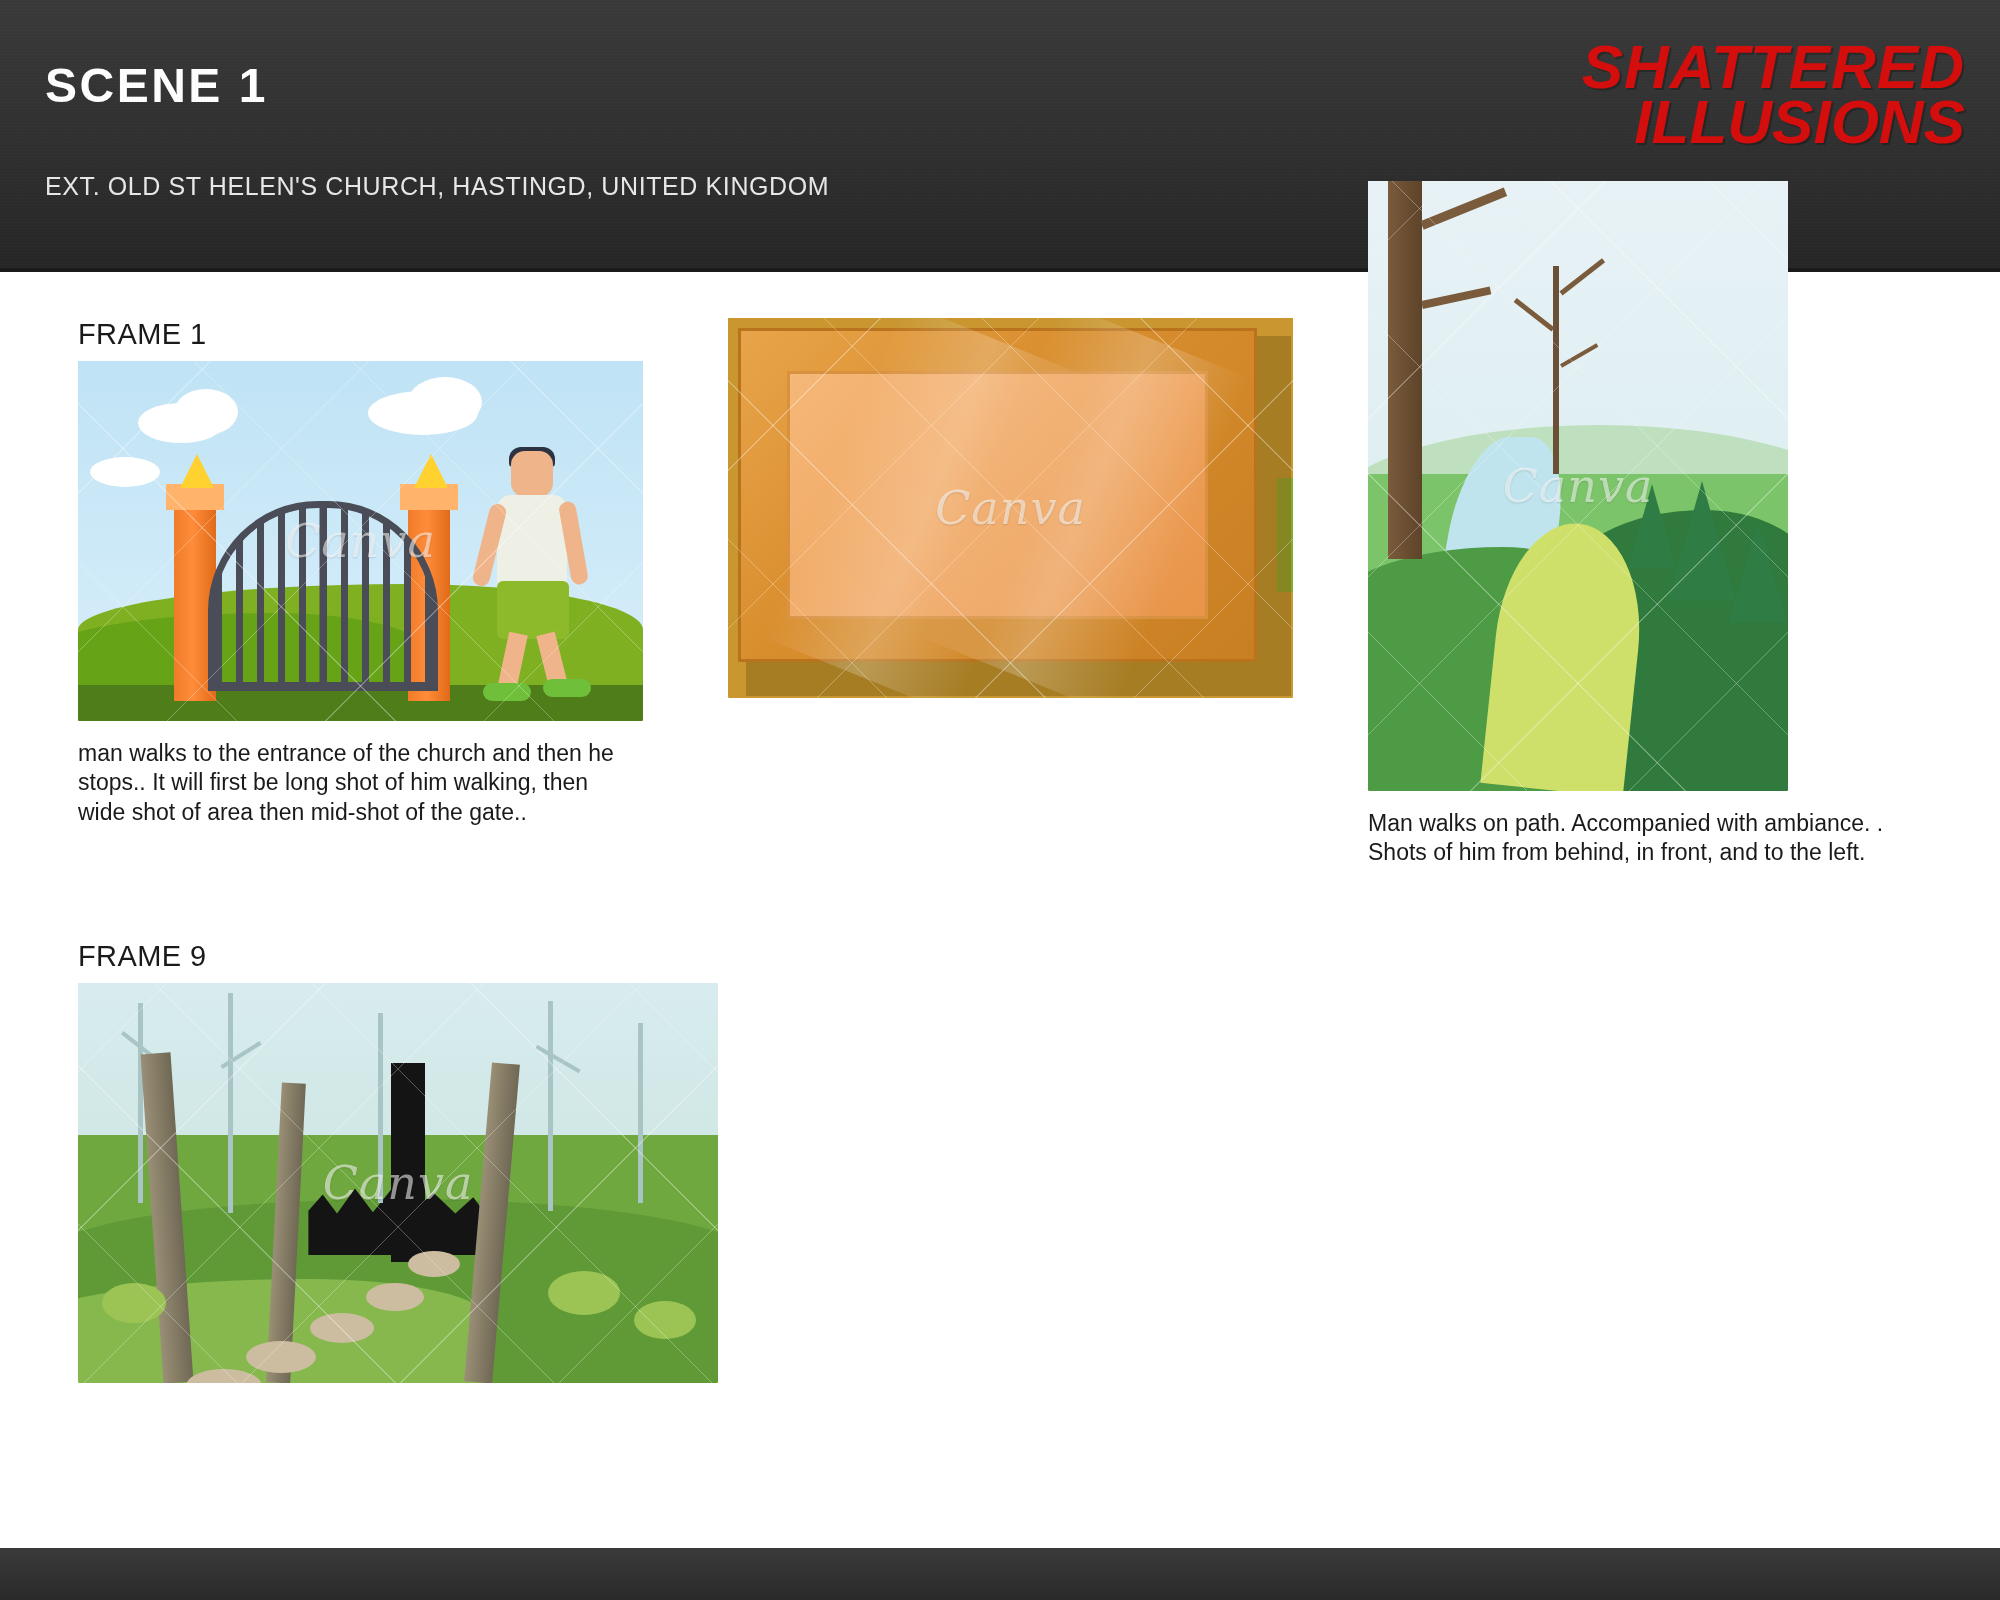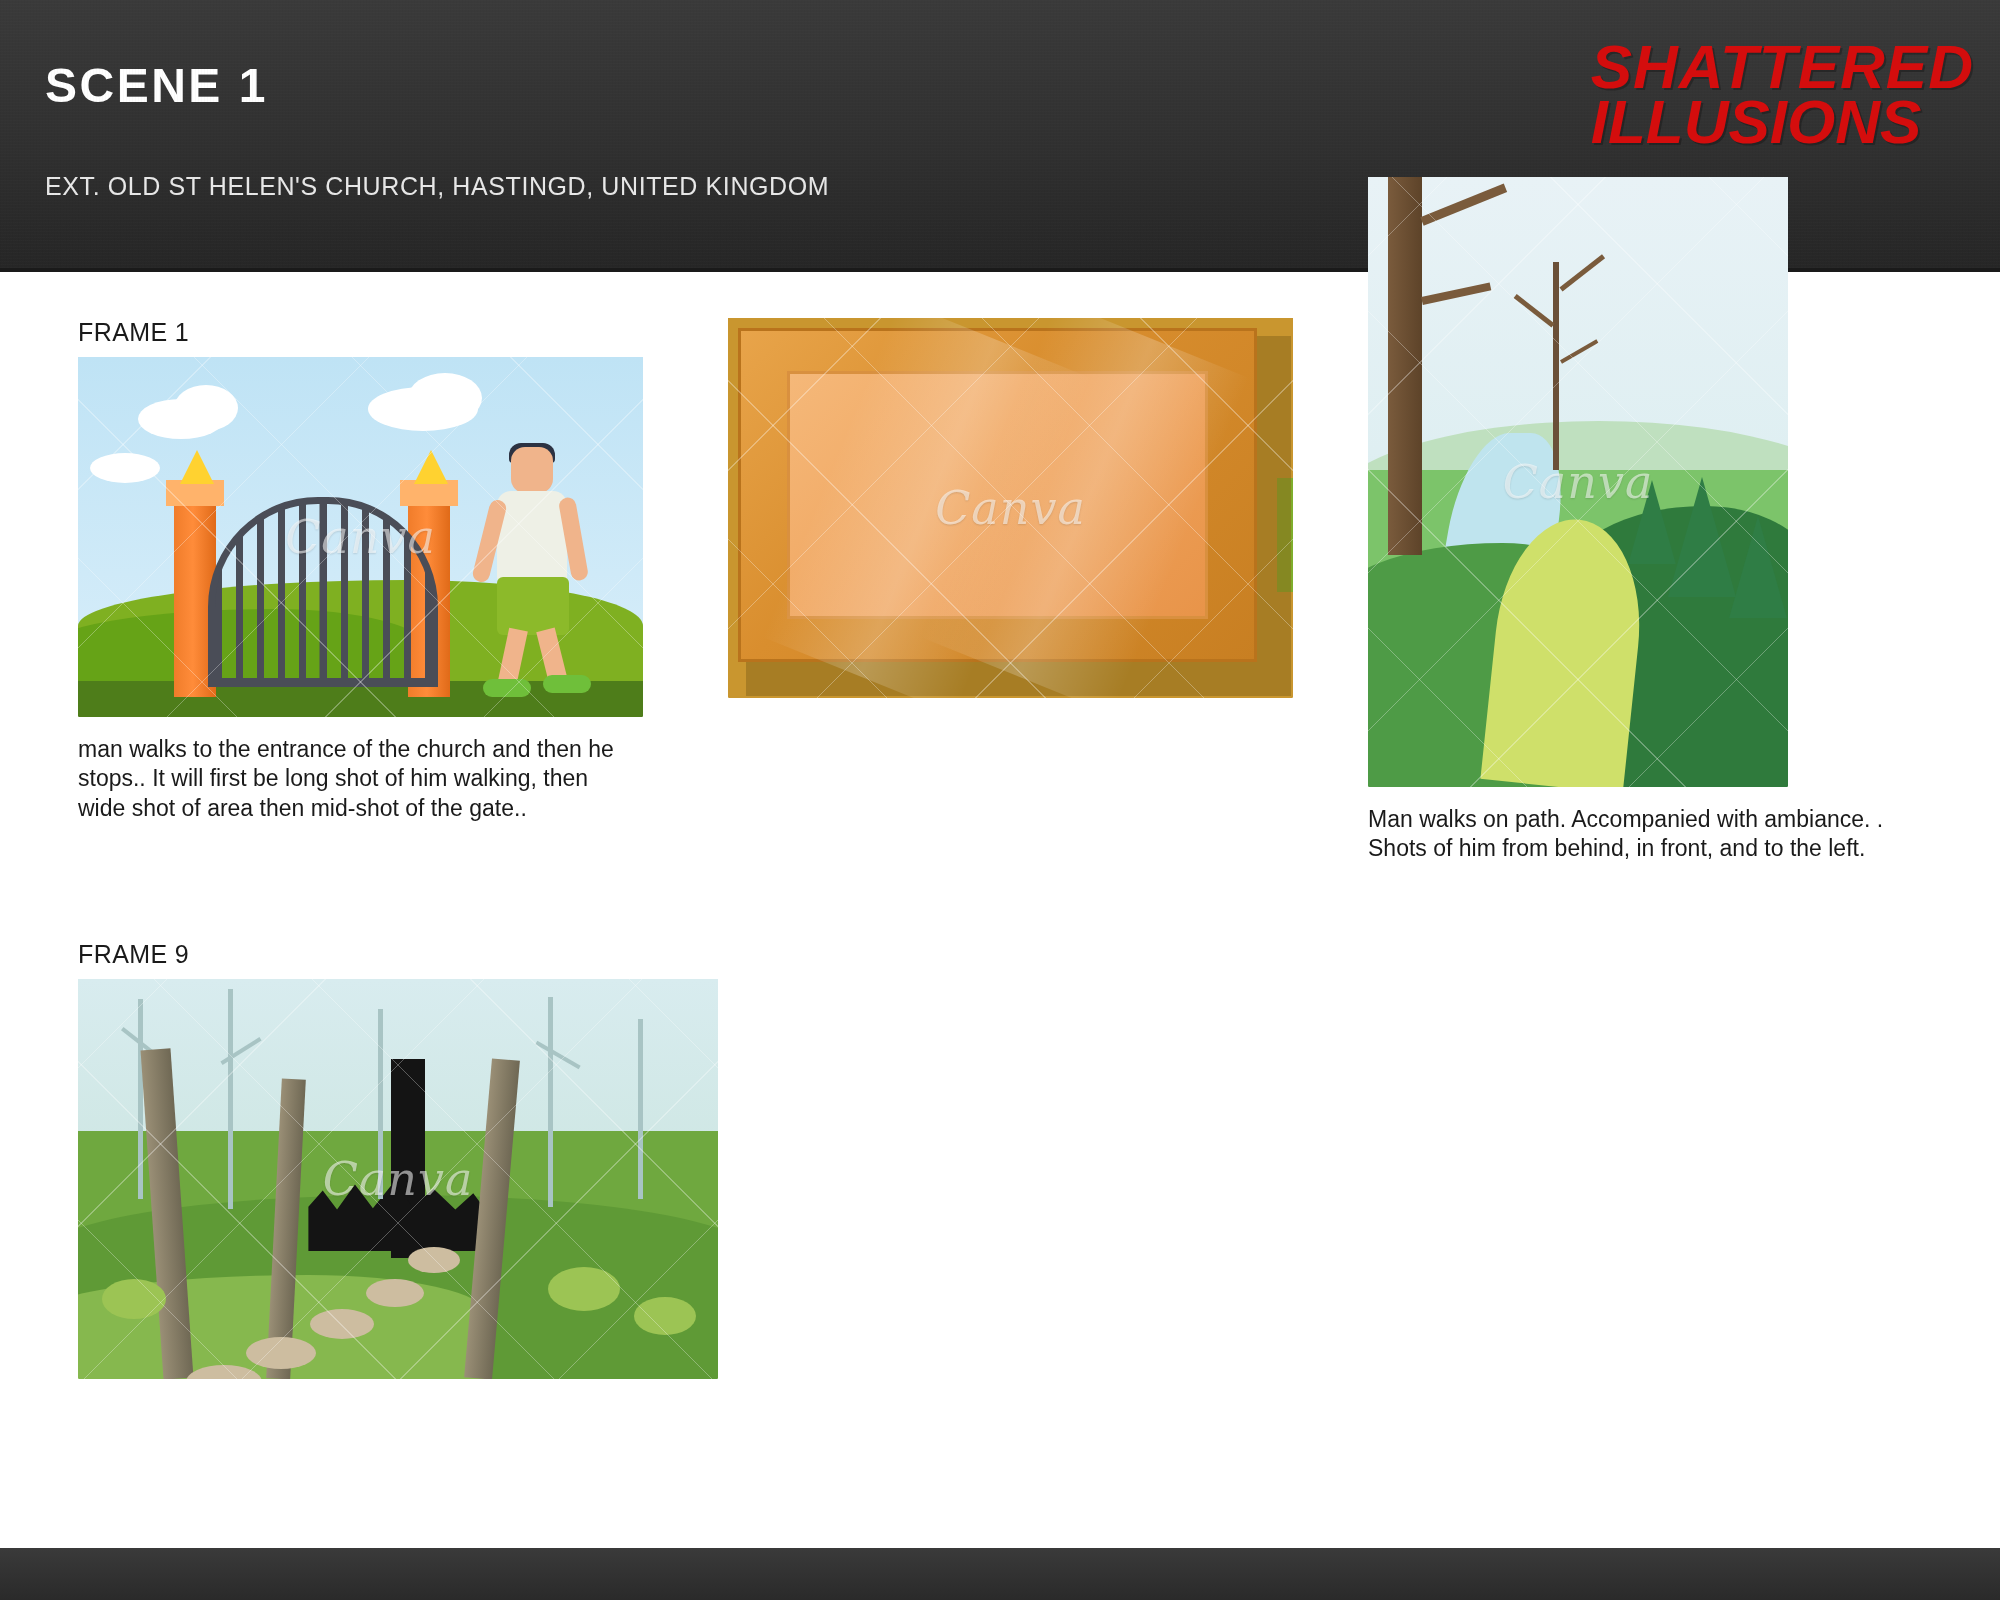--- a/index.html
+++ b/index.html
@@ -27,35 +27,35 @@
   .scene-title {
     position: absolute; left: 45px; top: 58px;
     font-size: 48px; font-weight: bold; color: #ffffff;
     letter-spacing: 2.5px;
   }
   .scene-sub {
     position: absolute; left: 45px; top: 172px;
     font-size: 25px; color: #e8e8e8; letter-spacing: 0.6px;
   }
   .brand {
-    position: absolute; right: 26px; top: 40px;
-    text-align: left; line-height: 0.88;
+    position: absolute; right: 35px; top: 40px;
+    text-align: right; line-height: 0.88;
     color: #d40d0d;
     font-weight: bold; font-style: italic;
     font-size: 62px; letter-spacing: 1px;
     text-shadow: 2px 2px 0 rgba(0,0,0,0.25);
     z-index: 5;
   }
   .brand span { display: block; }
   .brand .l2 { letter-spacing: 0px; }
 
   
   .frame { position: absolute; }
   .frame-label {
-    font-size: 25px; color: #1a1a1a; letter-spacing: 0.4px;
+    font-size: 29px; color: #1a1a1a; letter-spacing: 0.4px;
     margin-bottom: 10px;
   }
   .frame-caption {
     font-size: 23px; color: #1a1a1a; line-height: 1.28;
     margin-top: 18px; max-width: 560px;
   }
   .art {
     position: relative; overflow: hidden; background: #e9e9e9;
   }
   .watermark {

